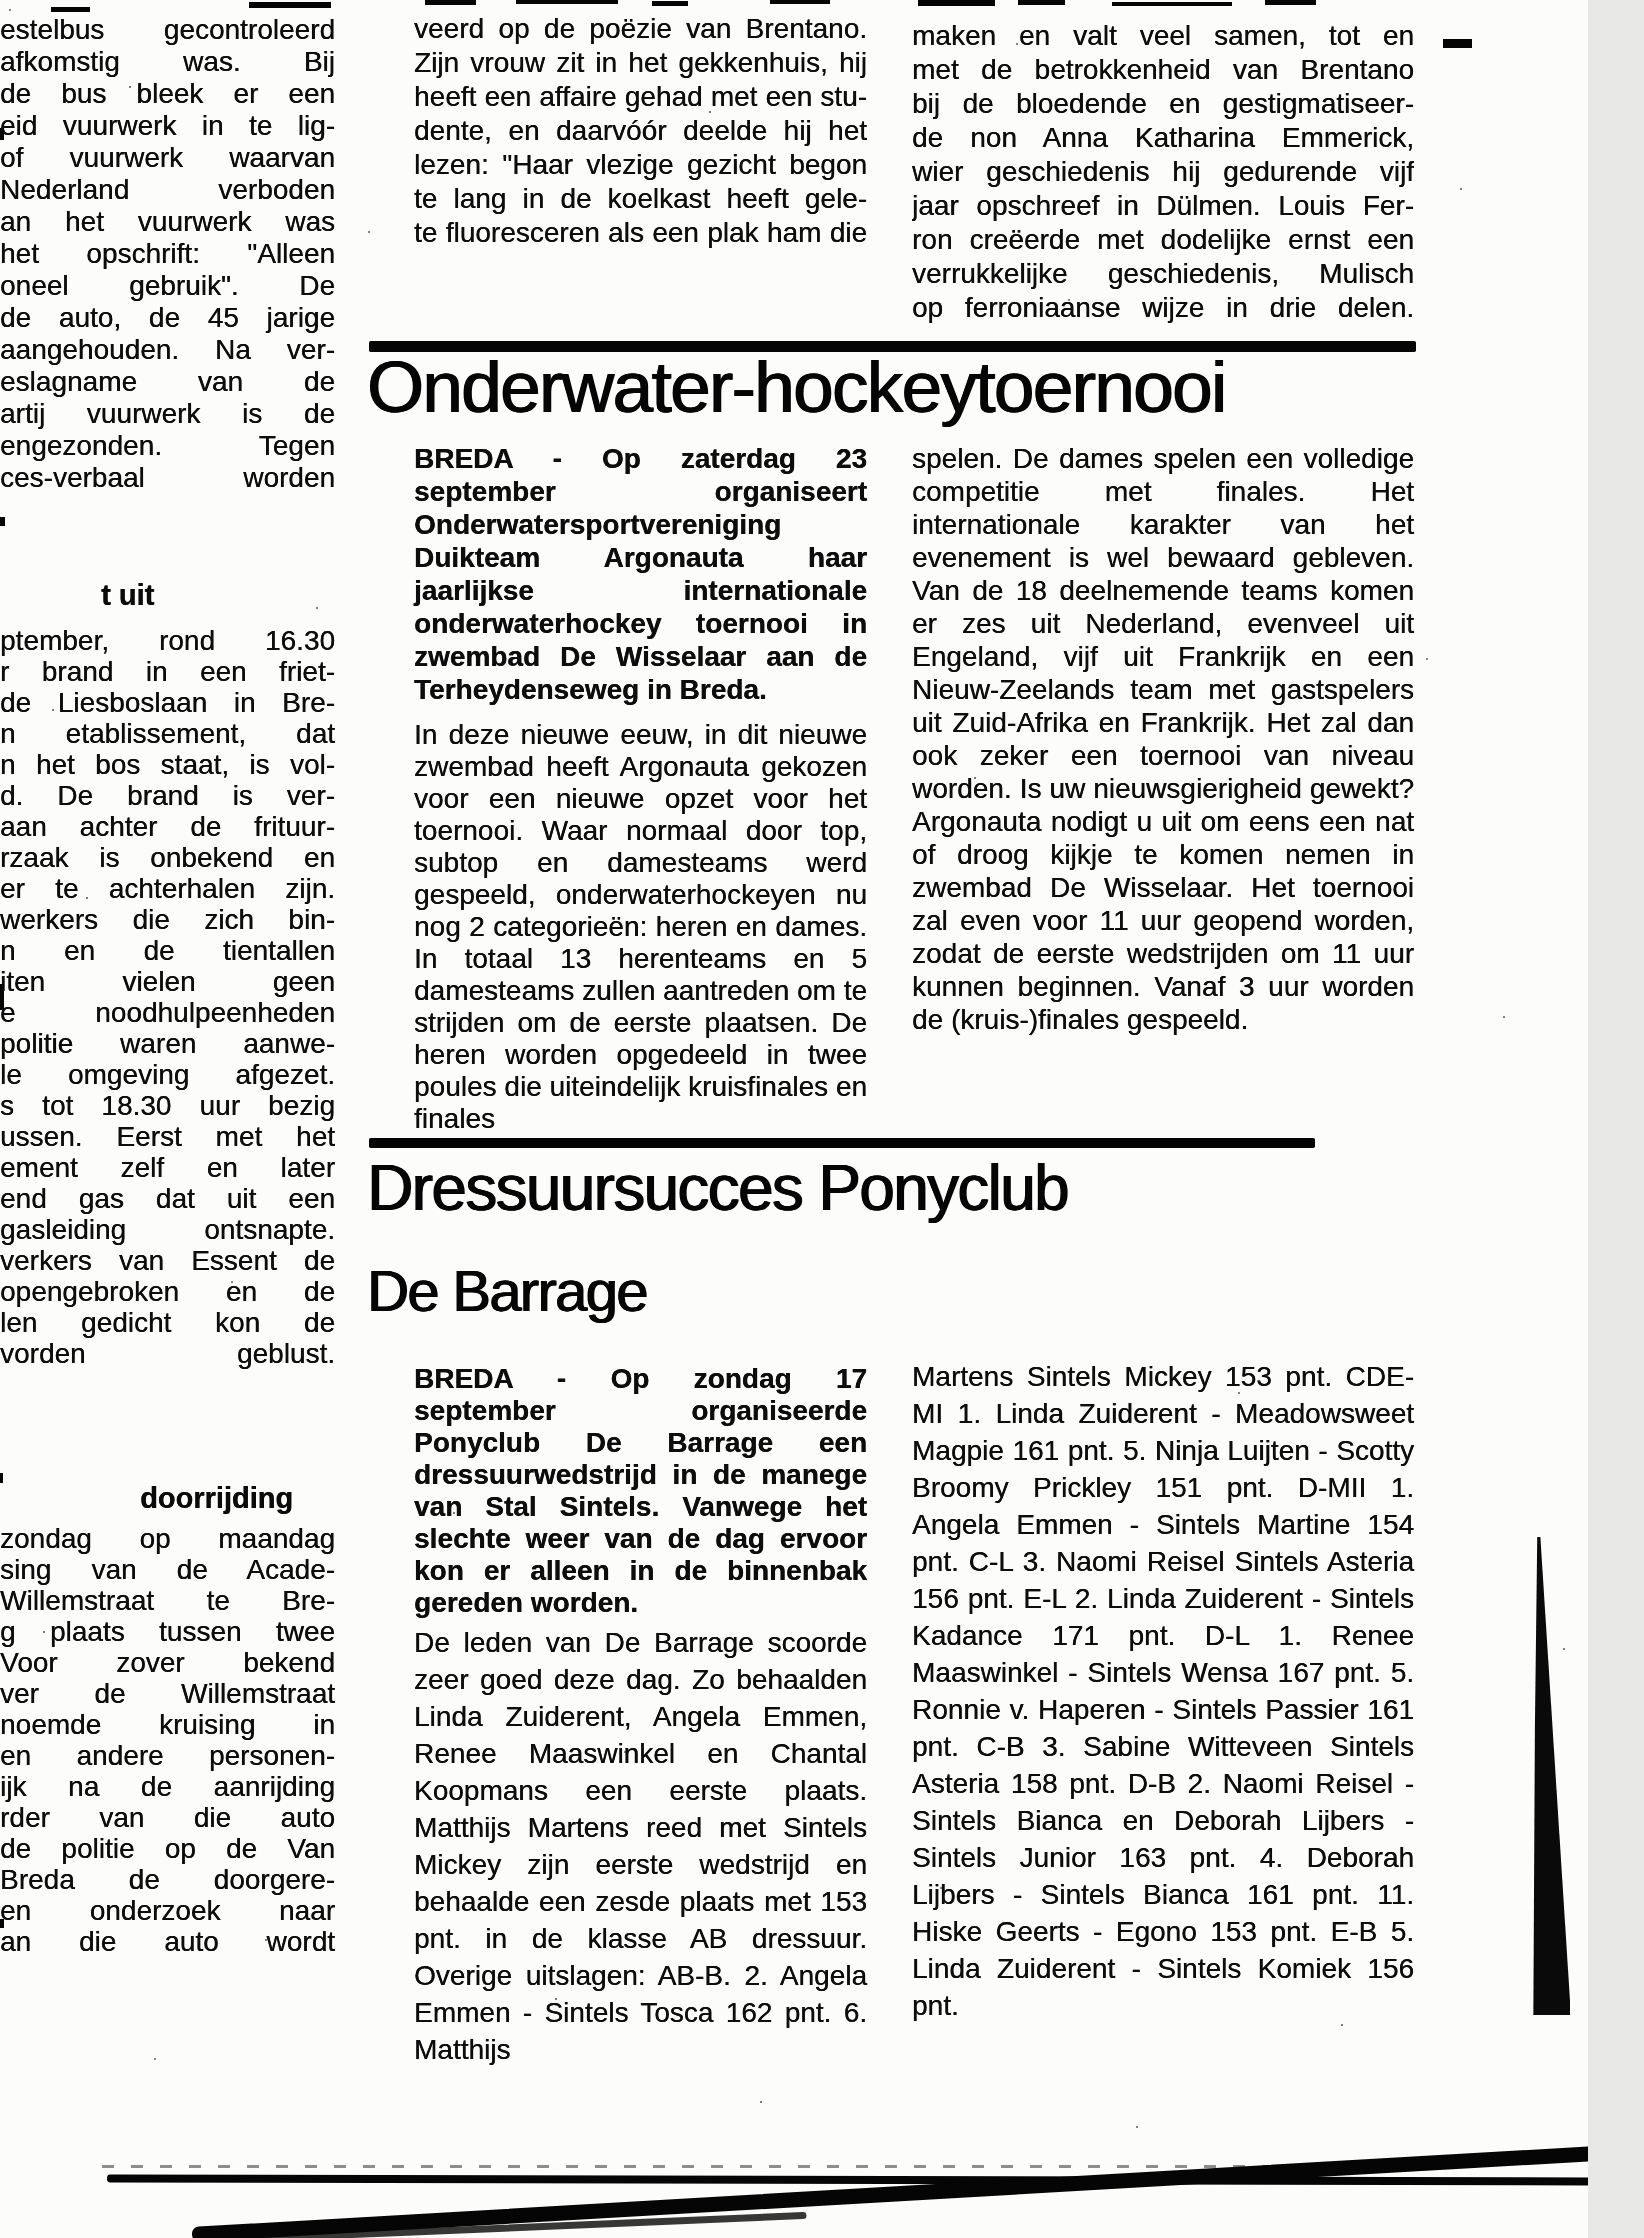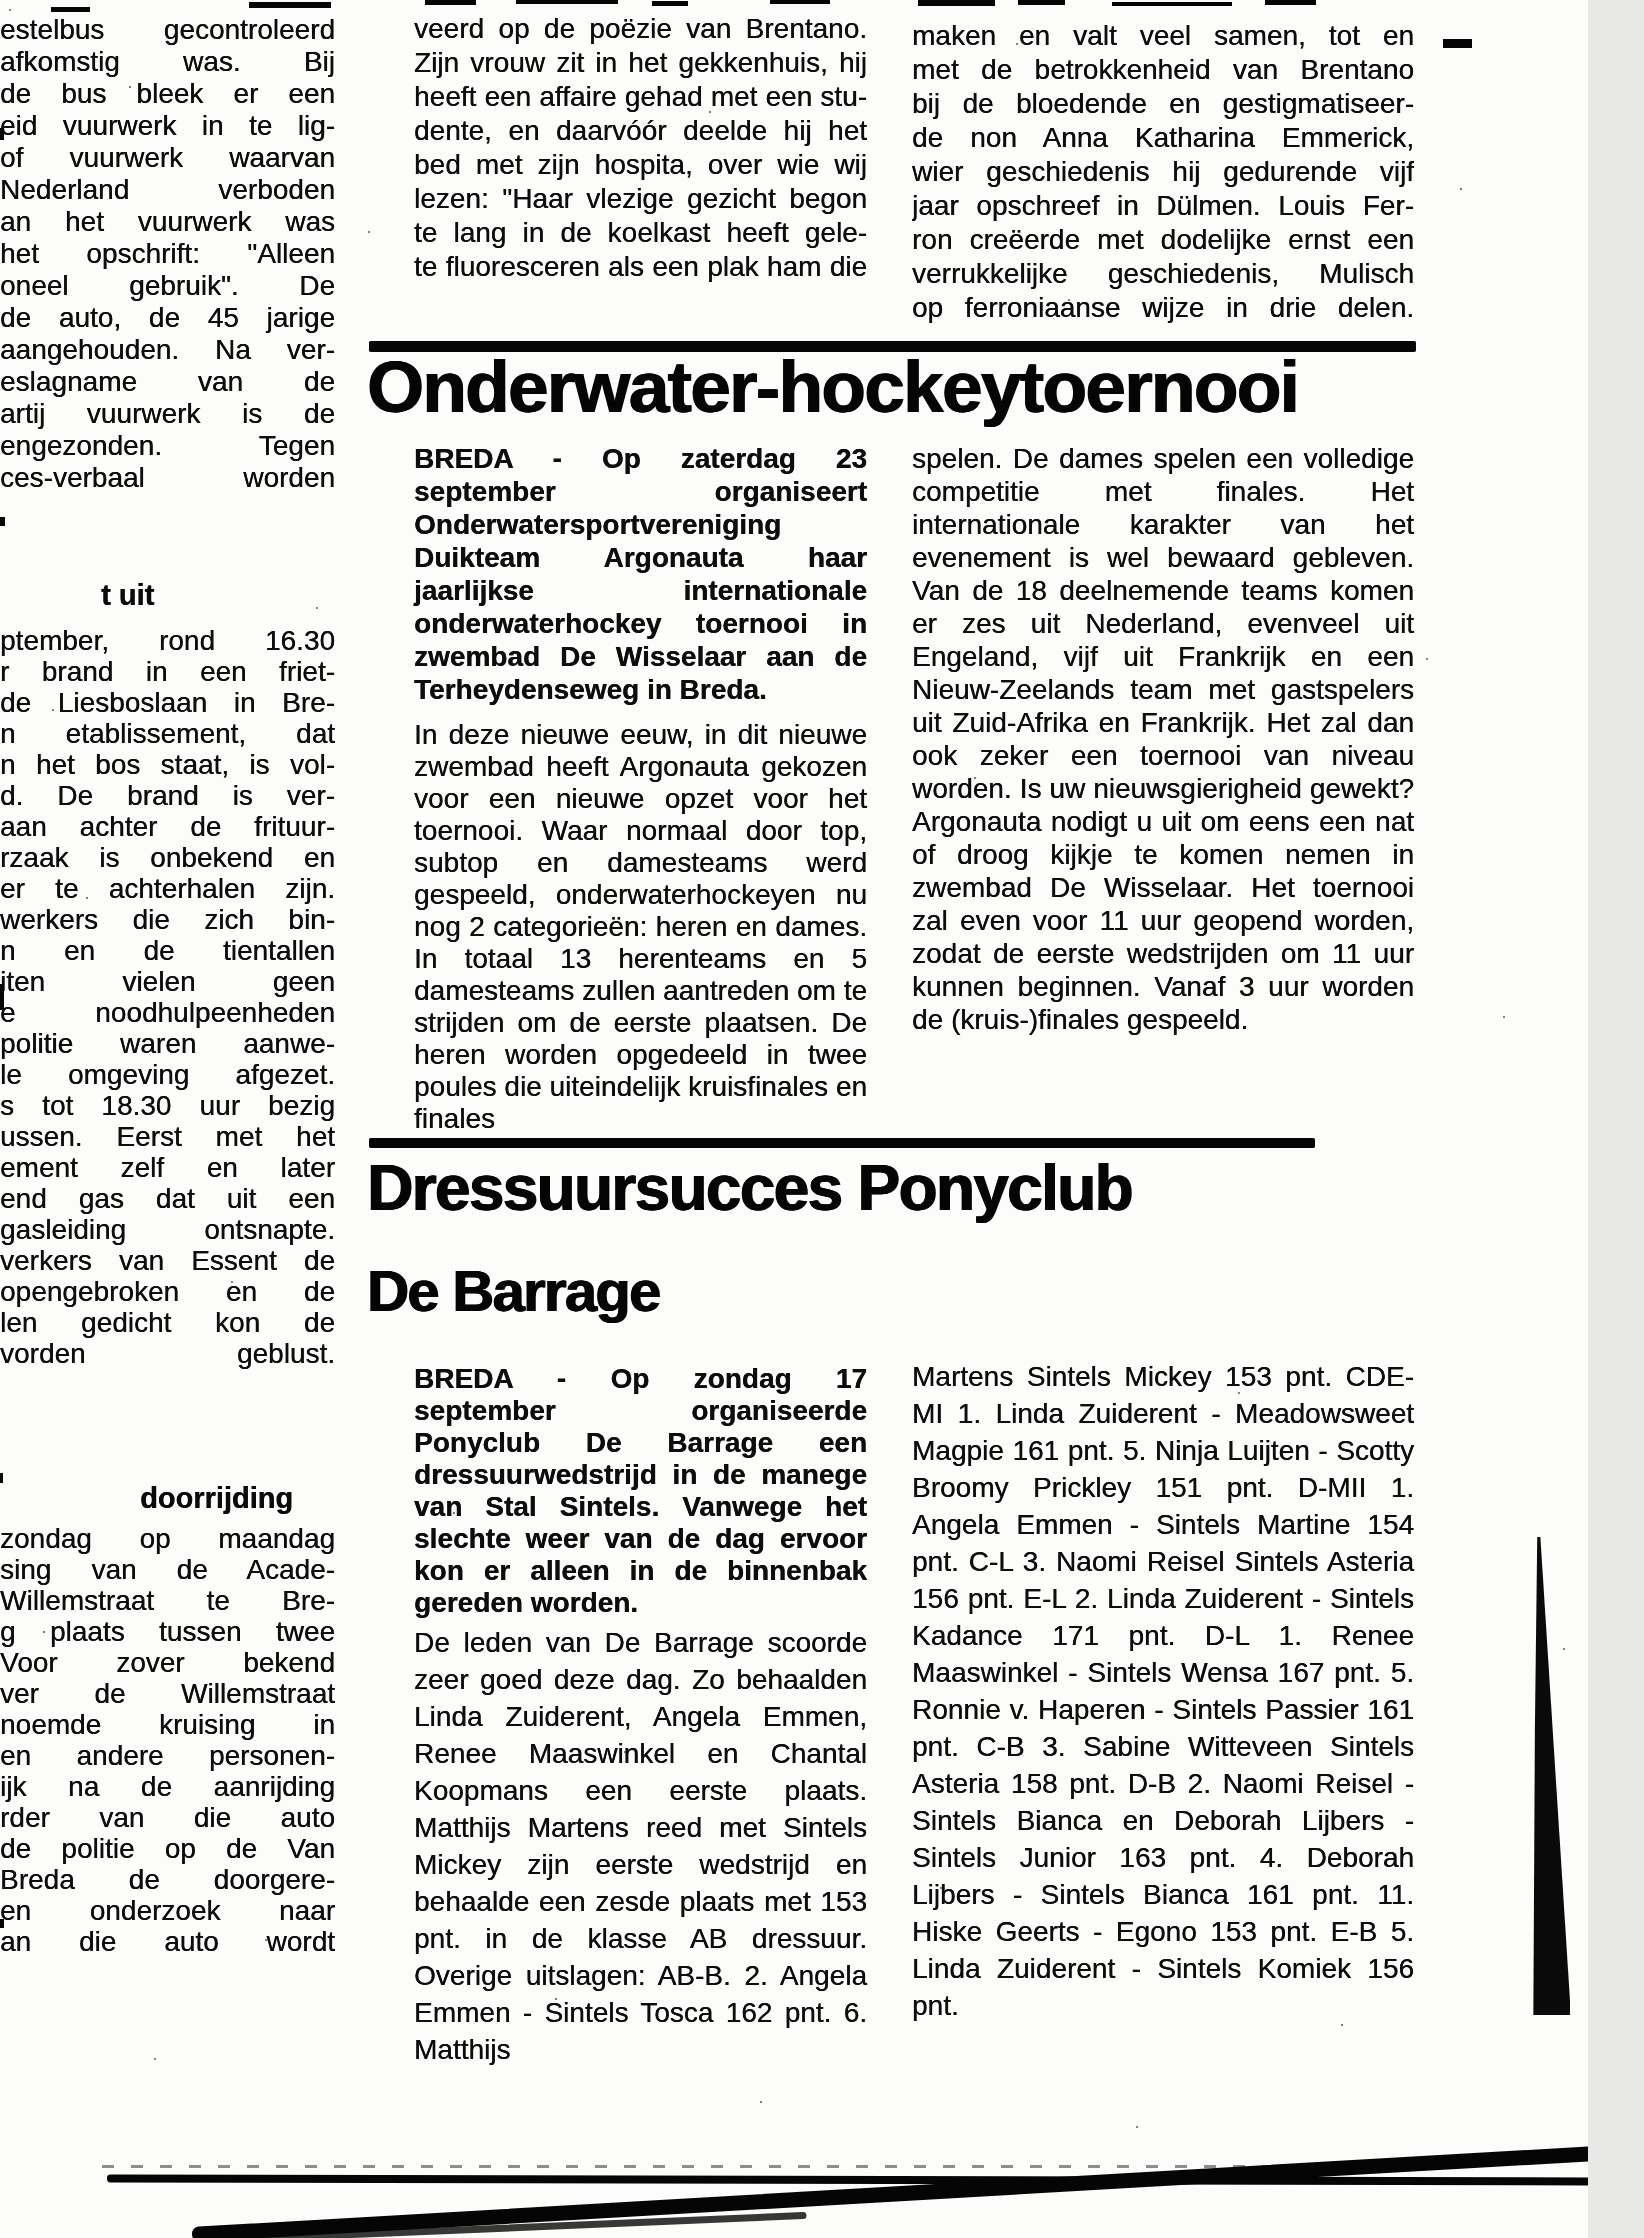--- a/index.html
+++ b/index.html
@@ -15,21 +15,21 @@
   .cutline {
     white-space:nowrap; overflow:hidden;
     text-align:justify; text-align-last:justify;
   }
   .lines .cutline { width:100%; }
   .lh37 .cutline { height:32px; line-height:32px; }
   .lh36 .cutline { height:31px; line-height:31px; }
   .lh40 .cutline { height:34px; line-height:34px; }
   .subhead { font-weight:700; font-size:29px; text-shadow:0.4px 0 0 currentColor; }
   .headline {
-    font-weight:700; letter-spacing:-1.7px; color:#050505;
+    font-weight:400; letter-spacing:-1.7px; color:#050505;
     text-shadow:0.9px 0 0 currentColor, -0.4px 0 0 currentColor;
     white-space:nowrap;
   }
   .rule { background:#050505; border-radius:1.7px; }
   .lede { font-weight:700; line-height:33px; }
   .body1 { line-height:32px; }
   .body2r { line-height:33px; }
   .body3 { line-height:37px; }
   .artifact { background:#050505; }
   .wedge {
@@ -122,21 +122,20 @@
       <div class="cutline">Breda de doorgere-</div>
       <div class="cutline">en onderzoek naar</div>
       <div class="cutline">an die auto wordt</div>
     </div>
 
   <div class="abs news lines lh40" style="left:414px; top:12px; width:453px;">
       <div class="cutline">veerd op de poëzie van Brentano.</div>
       <div class="cutline">Zijn vrouw zit in het gekkenhuis, hij</div>
       <div class="cutline">heeft een affaire gehad met een stu-</div>
       <div class="cutline">dente, en daarvóór deelde hij het</div>
-      <div class="cutline">bed met zijn hospita, over wie wij</div>
       <div class="cutline">lezen: "Haar vlezige gezicht begon</div>
       <div class="cutline">te lang in de koelkast heeft gele-</div>
       <div class="cutline">te fluoresceren als een plak ham die</div>
     </div>
 
   <div class="abs news lines lh40" style="left:912px; top:19px; width:502px;">
       <div class="cutline">maken en valt veel samen, tot en</div>
       <div class="cutline">met de betrokkenheid van Brentano</div>
       <div class="cutline">bij de bloedende en gestigmatiseer-</div>
       <div class="cutline">de non Anna Katharina Emmerick,</div>

